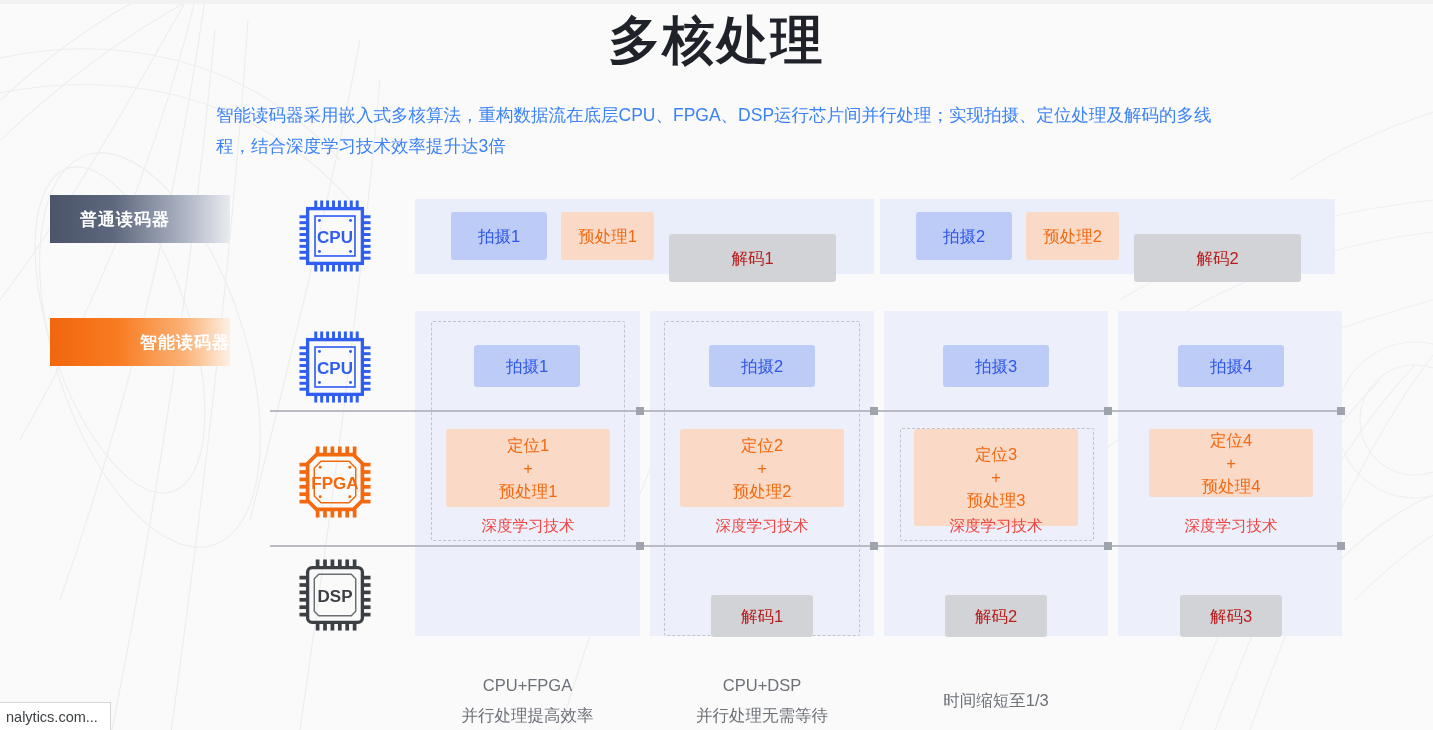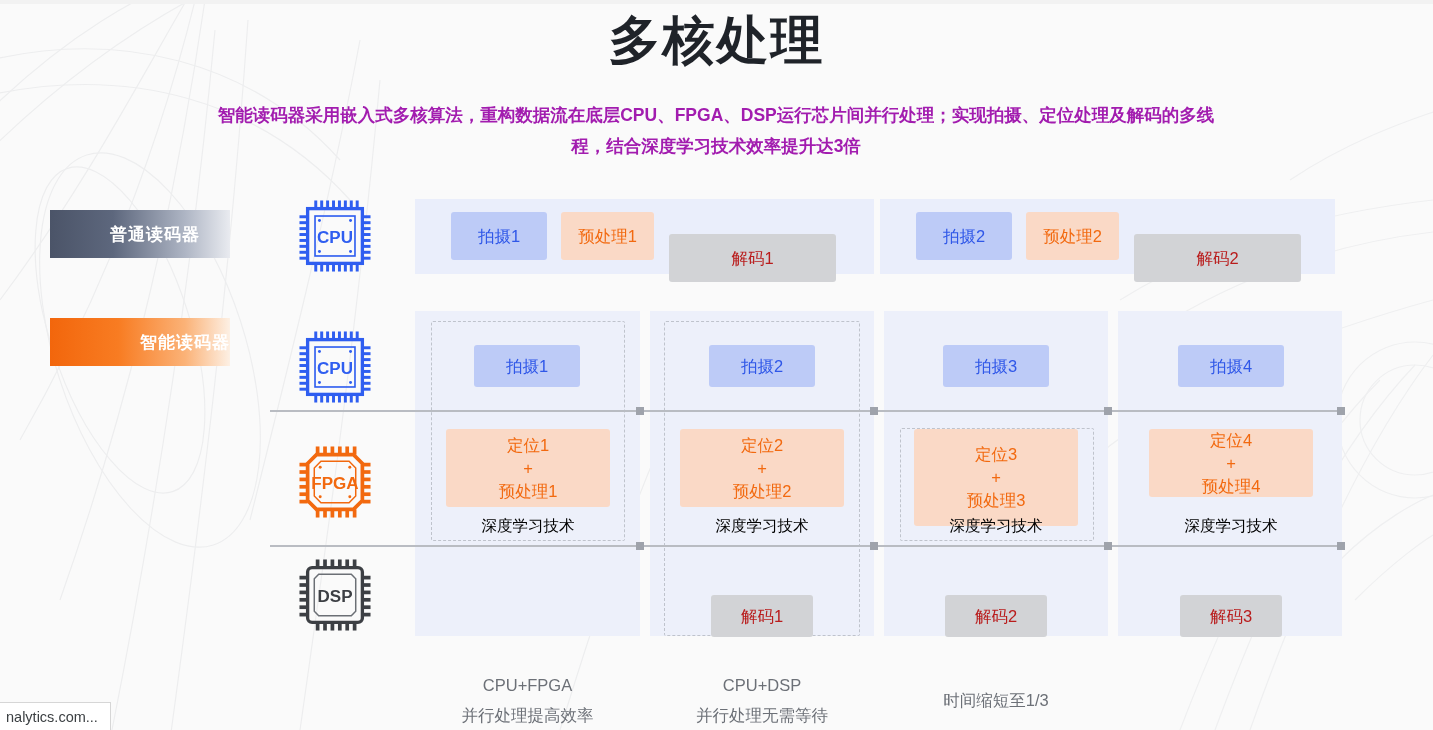--- a/index.html
+++ b/index.html
@@ -41,26 +41,25 @@
     font-size: 52px;
     font-weight: bold;
     letter-spacing: 2px;
     color: #1f2329;
     z-index: 3;
   }
   .page-subtitle {
     position: absolute;
     top: 100px; left: 216px;
     width: 1000px;
-    text-align: center;
+    text-align: left;
     font-size: 17.5px;
     line-height: 31px;
-    color: #a21caf;
+    color: #3b82f6;
     z-index: 3;
-    font-weight: bold;
   }
 
   
   .diagram {
     position: absolute;
     top: 185px; left: 0;
     width: 1433px; height: 545px;
     z-index: 2;
   }
 
@@ -72,23 +71,22 @@
     height: 48px;
     display: flex;
     align-items: center;
     padding-left: 30px;
     font-size: 17px;
     font-weight: bold;
     color: #ffffff;
     letter-spacing: 1px;
   }
   .label-pill.normal {
-    top: 25px;
+    top: 10px;
     background: linear-gradient(to right, #4b5468 0%, #5d677d 35%, #aeb5c4 75%, #e9ebf0 100%);
-    justify-content: center;
   }
   .label-pill.smart {
     top: 133px;
     background: linear-gradient(to right, #f2660c 0%, #f87c22 38%, #fbb277 75%, #fdf0e4 100%);
     justify-content: flex-end;
   }
 
   
   .chip {
     position: absolute;
@@ -127,21 +125,21 @@
     position: absolute;
     border: 1.5px dashed #bfc3cc;
     border-radius: 2px;
     pointer-events: none;
   }
 
   
   .dl-cap {
     position: absolute;
     font-size: 15.5px;
-    color: #000000;
+    color: #ef4444;
     text-align: center;
   }
 
   
   .syncline {
     position: absolute;
     height: 2px;
     background: #b9bcc2;
   }
   .marker {

